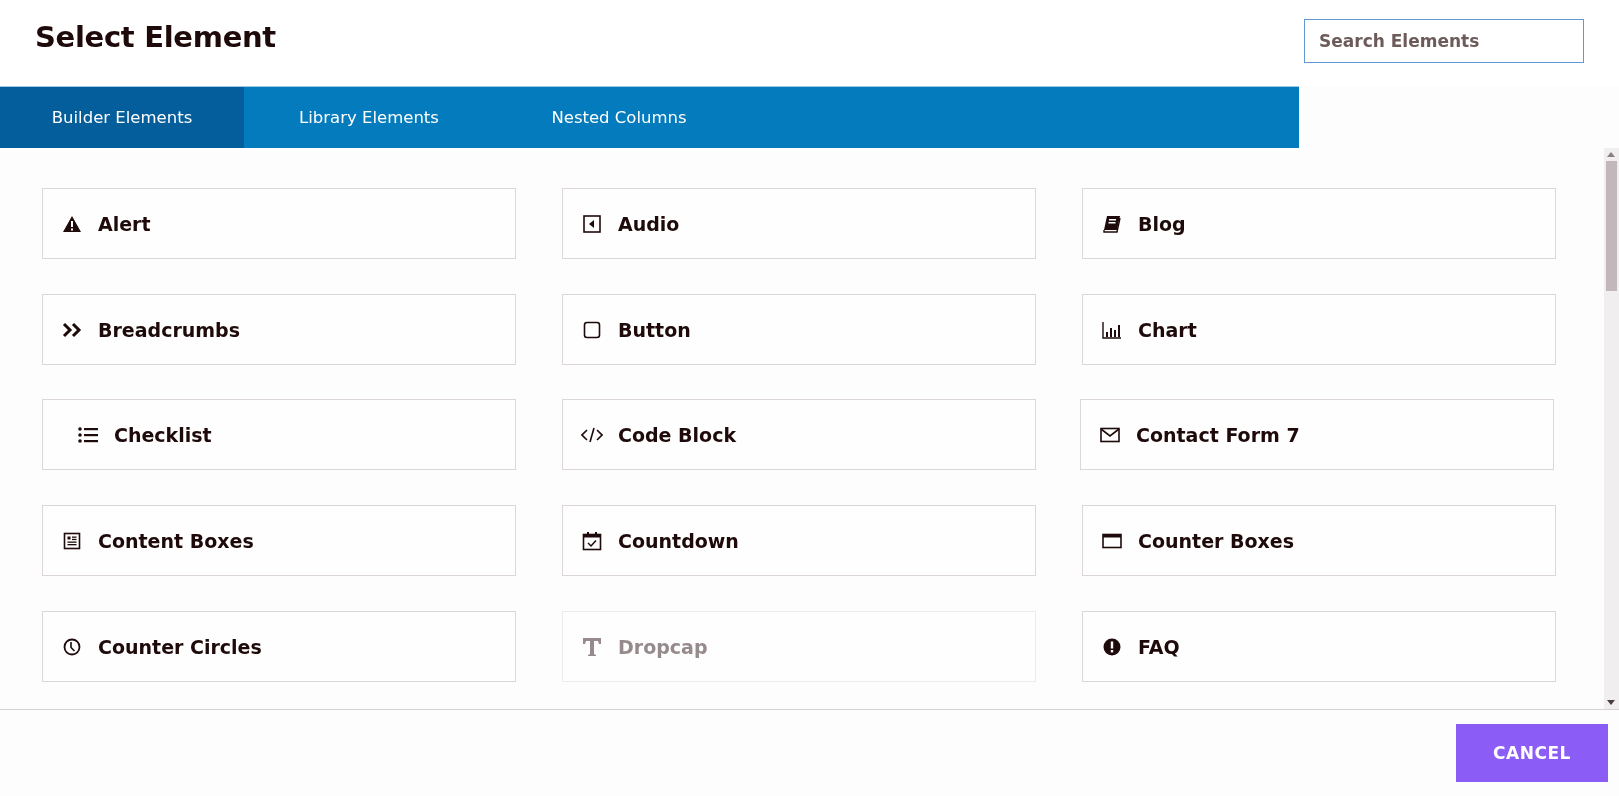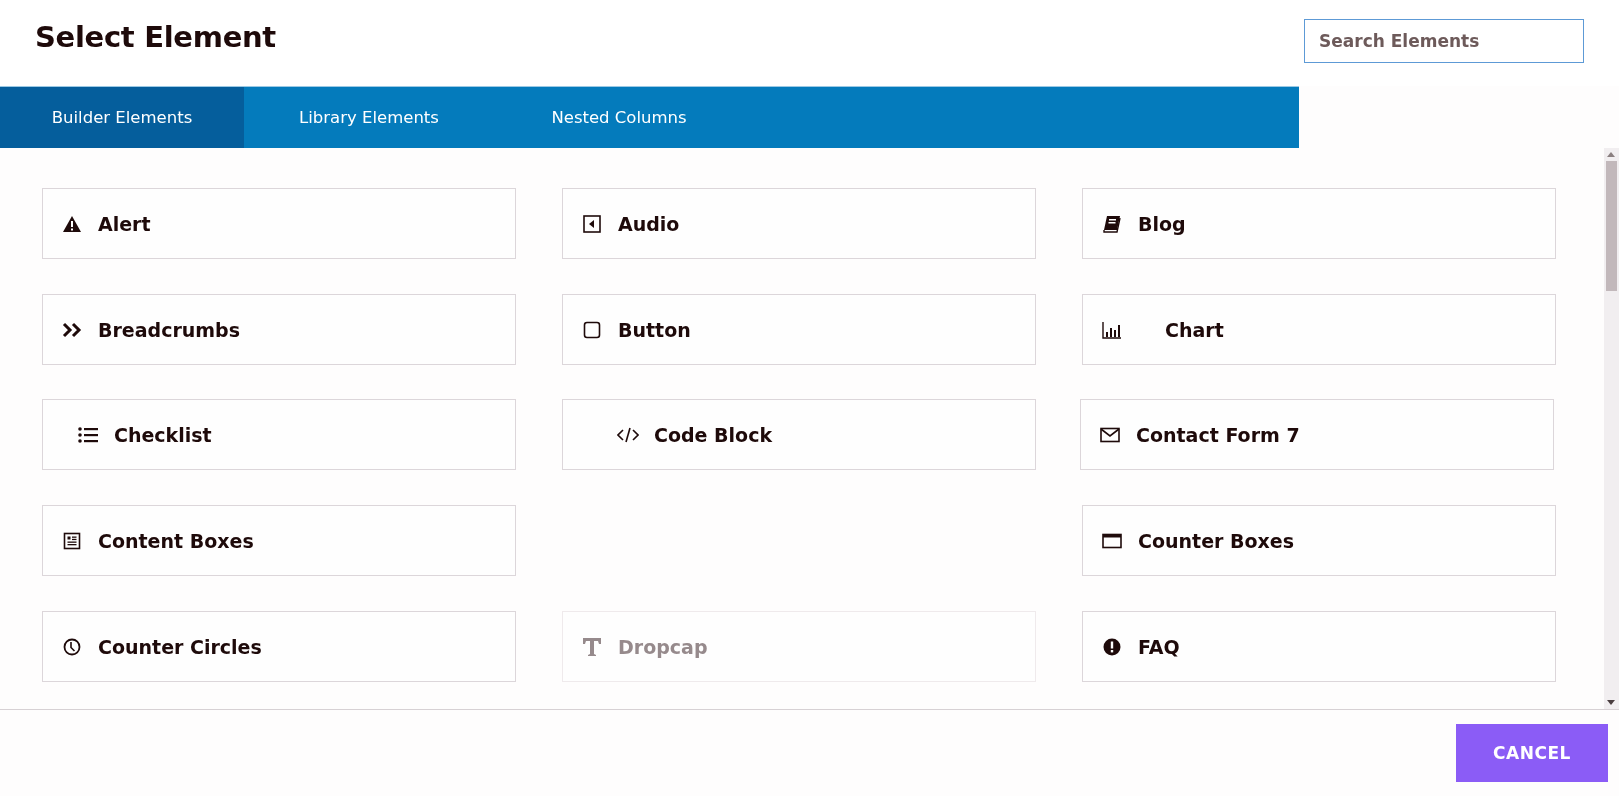--- a/index.html
+++ b/index.html
@@ -89,21 +89,21 @@
     <span class="label">Breadcrumbs</span>
   </div>
   <div class="card" style="left:562px;top:146px;">
     <span class="icon">
       <svg width="18" height="18" viewBox="0 0 18 18">
           <rect x="1.5" y="1.5" width="15" height="15" rx="2.5" fill="none" stroke="currentColor" stroke-width="1.6"></rect>
         </svg>
     </span>
     <span class="label">Button</span>
   </div>
-  <div class="card" style="left:1082px;top:146px;gap:27px;">
+  <div class="card" style="left:1082px;top:146px;">
     <span class="icon">
       <svg width="20" height="18" viewBox="0 0 20 18">
           <path d="M1 1 V17 H19" fill="none" stroke="currentColor" stroke-width="1.4"></path>
           <rect x="4" y="11" width="2" height="5" fill="currentColor"></rect>
           <rect x="8" y="7" width="2" height="9" fill="currentColor"></rect>
           <rect x="12" y="9" width="2" height="7" fill="currentColor"></rect>
           <rect x="16" y="4" width="2" height="12" fill="currentColor"></rect>
         </svg>
     </span>
     <span class="label">Chart</span>
@@ -115,21 +115,21 @@
           <circle cx="2" cy="2" r="1.8" fill="currentColor"></circle>
           <circle cx="2" cy="8" r="1.8" fill="currentColor"></circle>
           <circle cx="2" cy="14" r="1.8" fill="currentColor"></circle>
           <rect x="6" y="1" width="14" height="2.2" fill="currentColor"></rect>
           <rect x="6" y="7" width="14" height="2.2" fill="currentColor"></rect>
           <rect x="6" y="13" width="14" height="2.2" fill="currentColor"></rect>
         </svg>
     </span>
     <span class="label">Checklist</span>
   </div>
-  <div class="card" style="left:562px;top:251px;padding-left:36px;">
+  <div class="card" style="left:562px;top:251px;">
     <span class="icon">
       <svg width="22" height="16" viewBox="0 0 22 16">
           <path d="M6 3 L1 8 L6 13" fill="none" stroke="currentColor" stroke-width="1.6"></path>
           <path d="M16 3 L21 8 L16 13" fill="none" stroke="currentColor" stroke-width="1.6"></path>
           <path d="M13 1 L9 15" fill="none" stroke="currentColor" stroke-width="1.6"></path>
         </svg>
     </span>
     <span class="label">Code Block</span>
   </div>
   <div class="card" style="left:1080px;top:251px;">
@@ -148,20 +148,32 @@
           <rect x="1.5" y="1.5" width="15" height="15" fill="none" stroke="currentColor" stroke-width="1.6"></rect>
           <rect x="4.5" y="4.5" width="3" height="3" fill="currentColor"></rect>
           <rect x="9" y="4.5" width="4.5" height="1.3" fill="currentColor"></rect>
           <rect x="9" y="6.8" width="4.5" height="1.3" fill="currentColor"></rect>
           <rect x="4.5" y="9.5" width="9" height="1.3" fill="currentColor"></rect>
           <rect x="4.5" y="12" width="9" height="1.3" fill="currentColor"></rect>
         </svg>
     </span>
     <span class="label">Content Boxes</span>
   </div>
+  <div class="card" style="left:562px;top:357px;">
+    <span class="icon">
+      <svg width="20" height="20" viewBox="0 0 20 20">
+          <rect x="1.5" y="3.5" width="17" height="15" fill="none" stroke="currentColor" stroke-width="1.6"></rect>
+          <rect x="1.5" y="3.5" width="17" height="3" fill="currentColor"></rect>
+          <rect x="5" y="1" width="2" height="4" fill="currentColor"></rect>
+          <rect x="13" y="1" width="2" height="4" fill="currentColor"></rect>
+          <path d="M6 12 L9 15 L14 9.5" fill="none" stroke="currentColor" stroke-width="1.5"></path>
+        </svg>
+    </span>
+    <span class="label">Countdown</span>
+  </div>
   <div class="card" style="left:1082px;top:357px;">
     <span class="icon">
       <svg width="20" height="16" viewBox="0 0 20 16">
           <rect x="1" y="1.5" width="18" height="13" fill="none" stroke="currentColor" stroke-width="1.6"></rect>
           <rect x="1" y="1.5" width="18" height="3" fill="currentColor"></rect>
         </svg>
     </span>
     <span class="label">Counter Boxes</span>
   </div>
 

